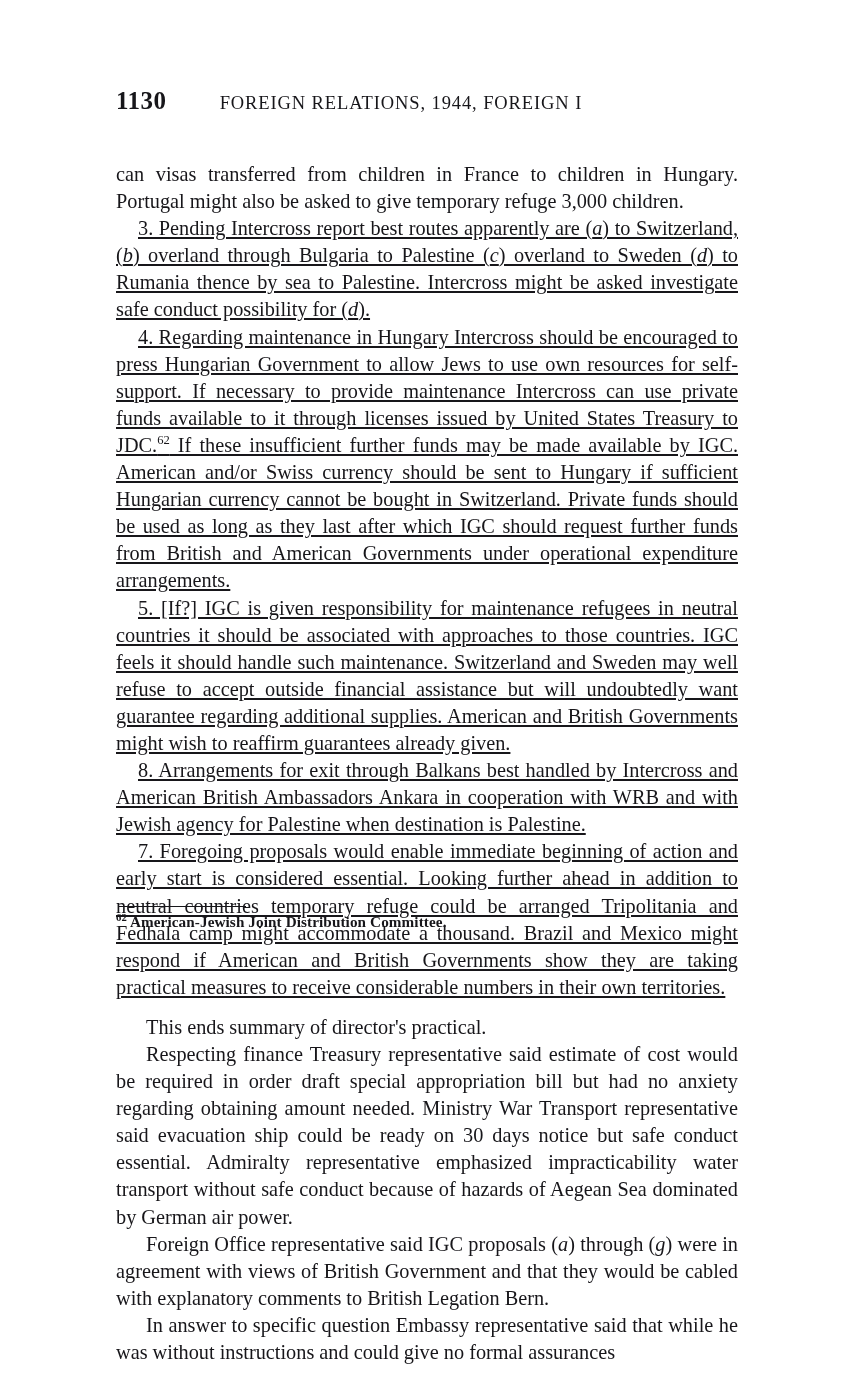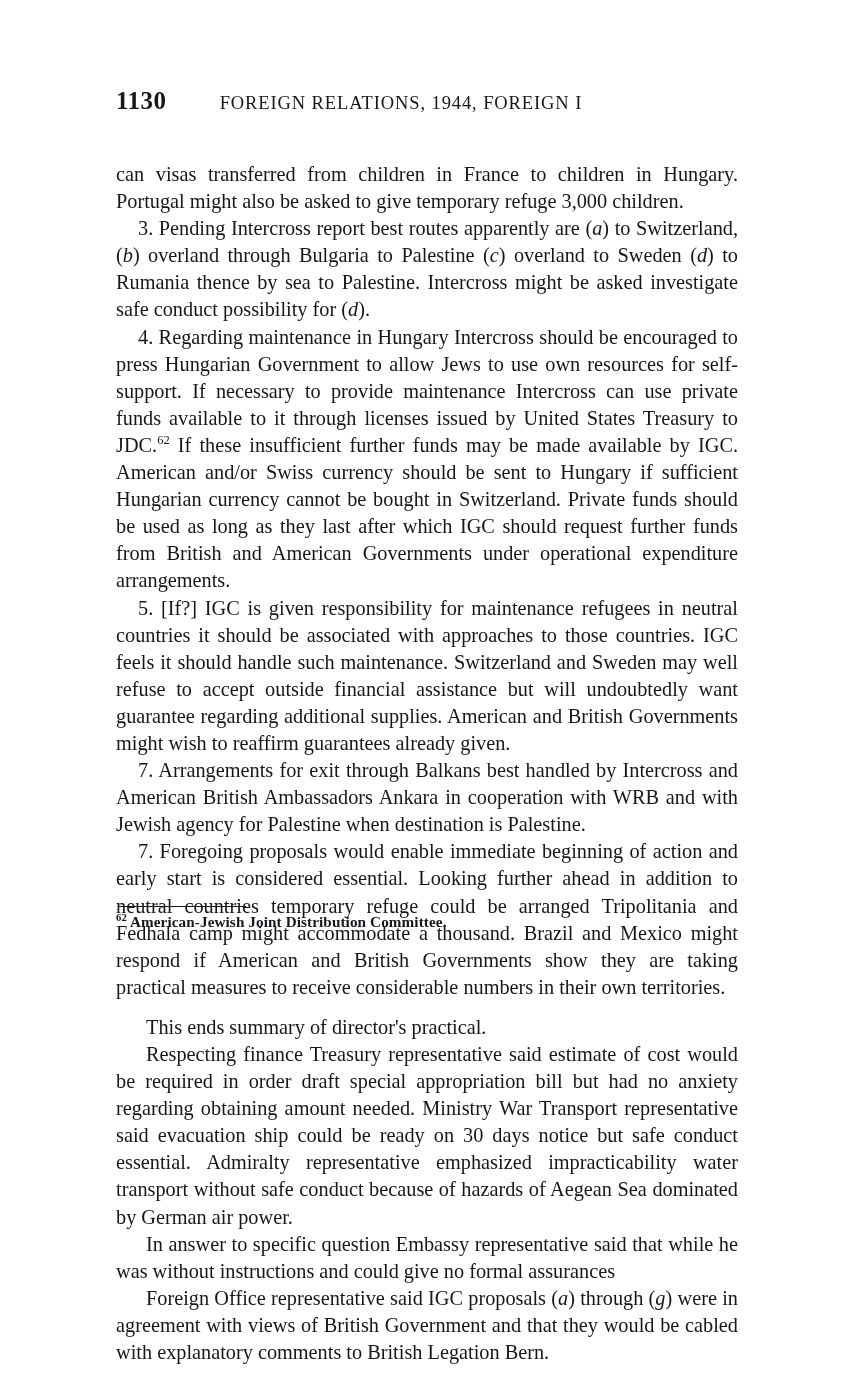--- a/index.html
+++ b/index.html
@@ -47,20 +47,21 @@
     -webkit-hyphens: none;
     hyphens: none;
     margin-top: 43px;
   }
   p {
     margin: 0;
     text-indent: 0;
   }
   p.ind {
     text-indent: 22px;
+    text-decoration: underline;
   }
   p.ind-wide {
     text-indent: 30px;
   }
   .italic {
     font-style: italic;
   }
   sup.fnref {
     font-size: 0.62em;
     vertical-align: super;
@@ -105,33 +106,33 @@
   <div class="body">
 
     <p>can visas transferred from children in France to children in Hungary. Portugal might also be asked to give temporary refuge 3,000 children.</p>
 
     <p class="ind">3. Pending Intercross report best routes apparently are (<span class="italic">a</span>) to Switzerland, (<span class="italic">b</span>) overland through Bulgaria to Palestine (<span class="italic">c</span>) overland to Sweden (<span class="italic">d</span>) to Rumania thence by sea to Palestine. Intercross might be asked investigate safe conduct possibility for (<span class="italic">d</span>).</p>
 
     <p class="ind">4. Regarding maintenance in Hungary Intercross should be encouraged to press Hungarian Government to allow Jews to use own resources for self-support. If necessary to provide maintenance Intercross can use private funds available to it through licenses issued by United States Treasury to JDC.<sup class="fnref">62</sup> If these insufficient further funds may be made available by IGC. American and/or Swiss currency should be sent to Hungary if sufficient Hungarian currency cannot be bought in Switzerland. Private funds should be used as long as they last after which IGC should request further funds from British and American Governments under operational expenditure arrangements.</p>
 
     <p class="ind">5. [If?] IGC is given responsibility for maintenance refugees in neutral countries it should be associated with approaches to those countries. IGC feels it should handle such maintenance. Switzerland and Sweden may well refuse to accept outside financial assistance but will undoubtedly want guarantee regarding additional supplies. American and British Governments might wish to reaffirm guarantees already given.</p>
 
-    <p class="ind">7. Arrangements for exit through Balkans best handled by Intercross and American British Ambassadors Ankara in cooperation with WRB and with Jewish agency for Palestine when destination is Palestine.</p>
+    <p class="ind">8. Arrangements for exit through Balkans best handled by Intercross and American British Ambassadors Ankara in cooperation with WRB and with Jewish agency for Palestine when destination is Palestine.</p>
 
     <p class="ind">7. Foregoing proposals would enable immediate beginning of action and early start is considered essential. Looking further ahead in addition to neutral countries temporary refuge could be arranged Tripolitania and Fedhala camp might accommodate a thousand. Brazil and Mexico might respond if American and British Governments show they are taking practical measures to receive considerable numbers in their own territories.</p>
 
     <div class="para-gap"></div>
 
     <p class="ind-wide">This ends summary of director's practical.</p>
 
     <p class="ind-wide">Respecting finance Treasury representative said estimate of cost would be required in order draft special appropriation bill but had no anxiety regarding obtaining amount needed. Ministry War Transport representative said evacuation ship could be ready on 30 days notice but safe conduct essential. Admiralty representative emphasized impracticability water transport without safe conduct because of hazards of Aegean Sea dominated by German air power.</p>
 
+    <p class="ind-wide">Foreign Office representative said IGC proposals (<span class="italic">a</span>) through (<span class="italic">g</span>) were in agreement with views of British Government and that they would be cabled with explanatory comments to British Legation Bern.</p>
+
     <p class="ind-wide">In answer to specific question Embassy representative said that while he was without instructions and could give no formal assurances</p>
-
-    <p class="ind-wide">Foreign Office representative said IGC proposals (<span class="italic">a</span>) through (<span class="italic">g</span>) were in agreement with views of British Government and that they would be cabled with explanatory comments to British Legation Bern.</p>
 
   </div>
 
   <div class="footnote-area">
     <hr class="fn-rule">
     <div class="footnote"><sup>62</sup> <span>American-Jewish Joint Distribution Committee.</span></div>
   </div>
 
 </div>
 

